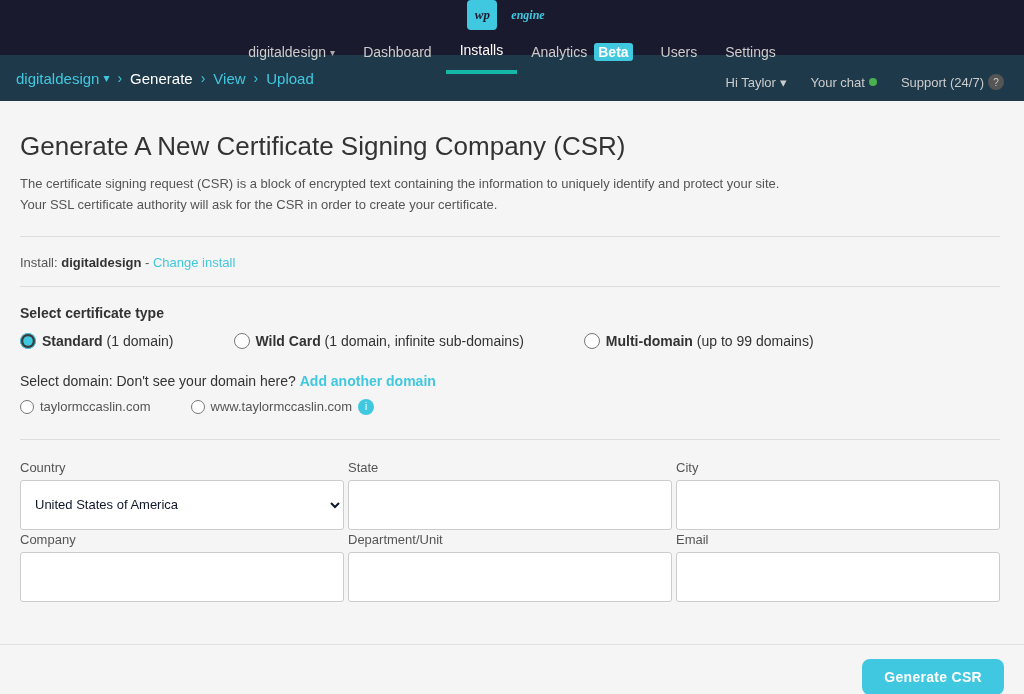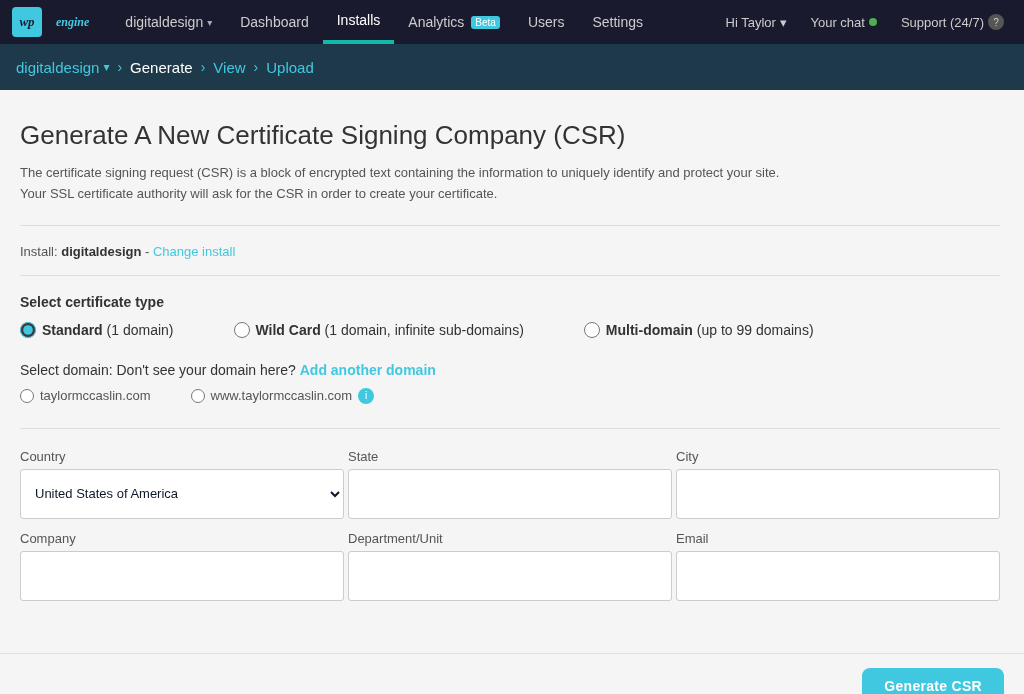--- a/index.html
+++ b/index.html
@@ -3,23 +3,24 @@
   <meta charset="utf-8">
   <style>
     * { box-sizing: border-box; margin: 0; padding: 0; }
     body { font-family: -apple-system, BlinkMacSystemFont, 'Segoe UI', Arial, sans-serif; font-size: 14px; background: #f5f5f5; color: #333; }
 
     
     .top-nav {
       background: #1a1a2e;
       display: flex;
       align-items: center;
-      height: 44px;
+      height: 55px;
       padding: 0 12px;
-      gap: 10px;
+      gap: 0;
+      flex-direction: column;
     }
     .nav-logo {
       display: flex;
       align-items: center;
       margin-right: 12px;
     }
     .logo-box {
       width: 30px;
       height: 30px;
       background: #40c8e0;
@@ -53,25 +54,25 @@
       color: #fff;
       border-bottom: 4px solid #14b8a6;
     }
     .nav-item .chevron {
       font-size: 10px;
       color: #aaa;
     }
     .nav-badge {
       background: #40c8e0;
       color: #fff;
-      font-size: 10px;
+      font-size: 14px;
       padding: 1px 4px;
       border-radius: 3px;
       margin-left: 3px;
-      font-weight: normal;
+      font-weight: bold;
     }
     .nav-right {
       display: flex;
       align-items: center;
       gap: 8px;
       margin-left: auto;
     }
     .nav-right-item {
       color: #ccc;
       font-size: 13px;
@@ -246,21 +247,21 @@
 
     
     .form-divider {
       border: none;
       border-top: 1px solid #ddd;
       margin: 10px 0 20px 0;
     }
     .form-row {
       display: flex;
       gap: 4px;
-      margin-bottom: 12px;
+      margin-bottom: 2px;
     }
     .form-group {
       display: flex;
       flex-direction: column;
       flex: 1;
     }
     .form-group label {
       font-size: 13px;
       color: #555;
       margin-bottom: 5px;

